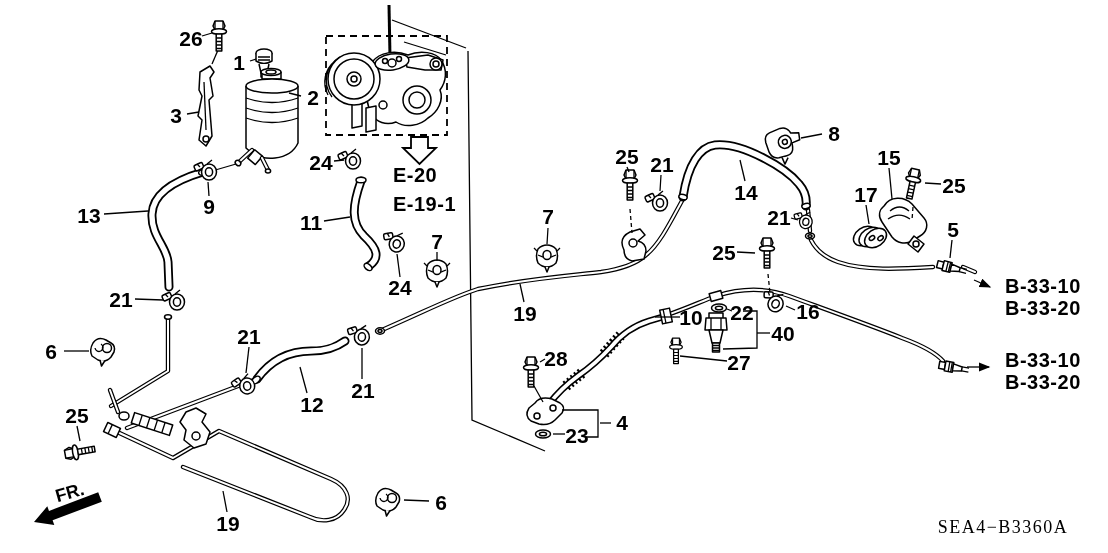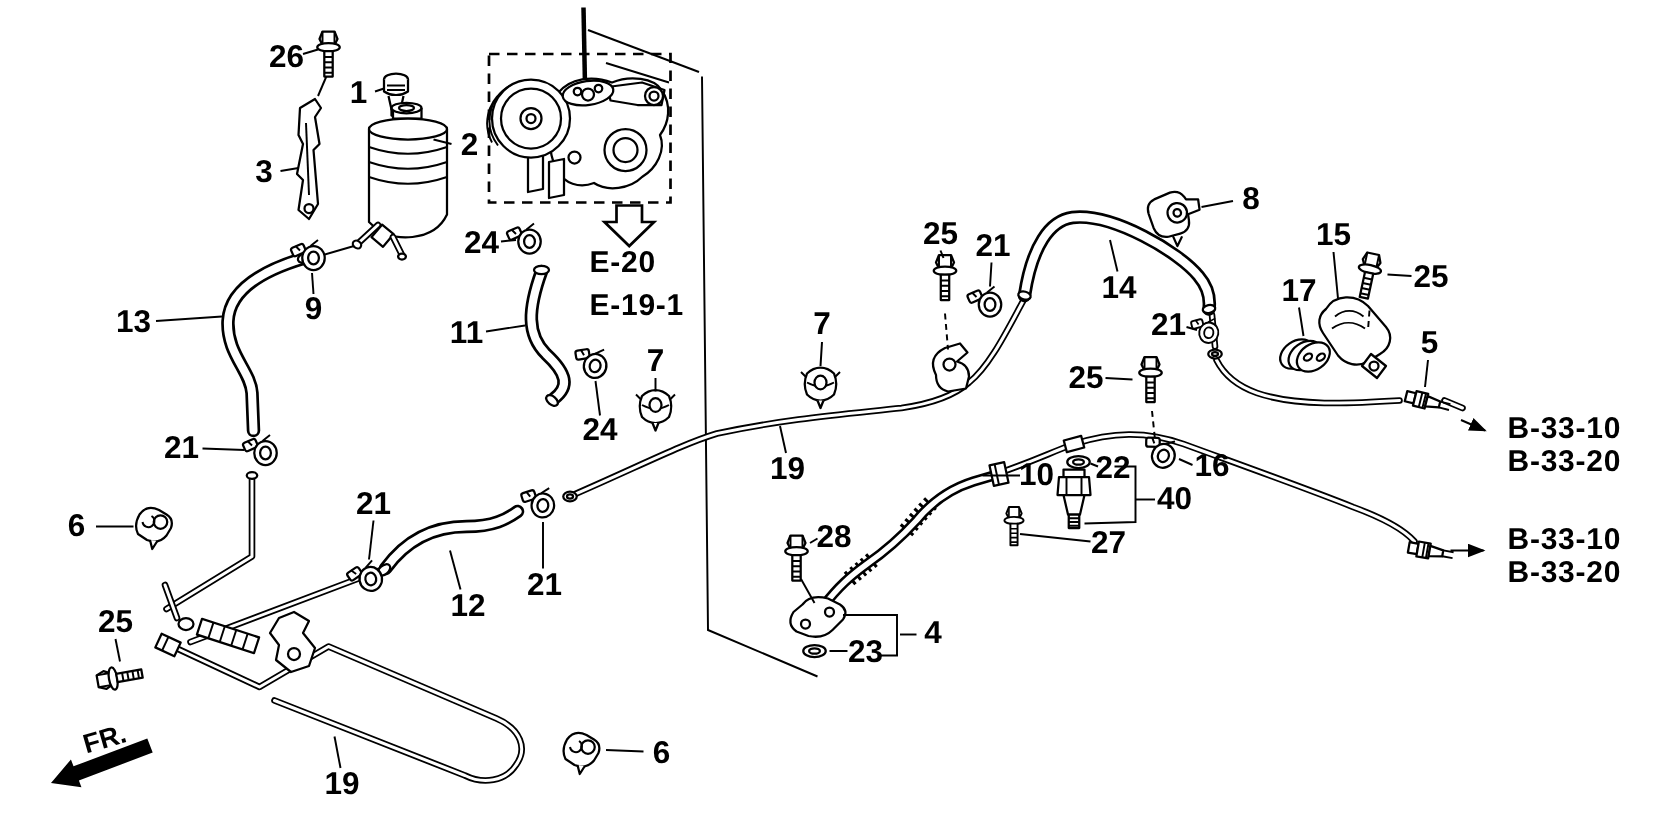--- a/index.html
+++ b/index.html
@@ -357,14 +357,15 @@
 <div class="co" style="left:441px;top:502px">6</div>
 
 <div class="ref" style="left:393px;top:175px">E-20</div>
 <div class="ref" style="left:393px;top:204px">E-19-1</div>
 <div class="ref" style="left:1005px;top:286px">B-33-10</div>
 <div class="ref" style="left:1005px;top:308px">B-33-20</div>
 <div class="ref" style="left:1005px;top:360px">B-33-10</div>
 <div class="ref" style="left:1005px;top:382px">B-33-20</div>
 
 <div class="fr" style="left:56px;top:497px">FR.</div>
+<div class="code" style="left:1003px;top:527px">SEA4−B3360A</div>
 
 </div>
 
 </body></html>

